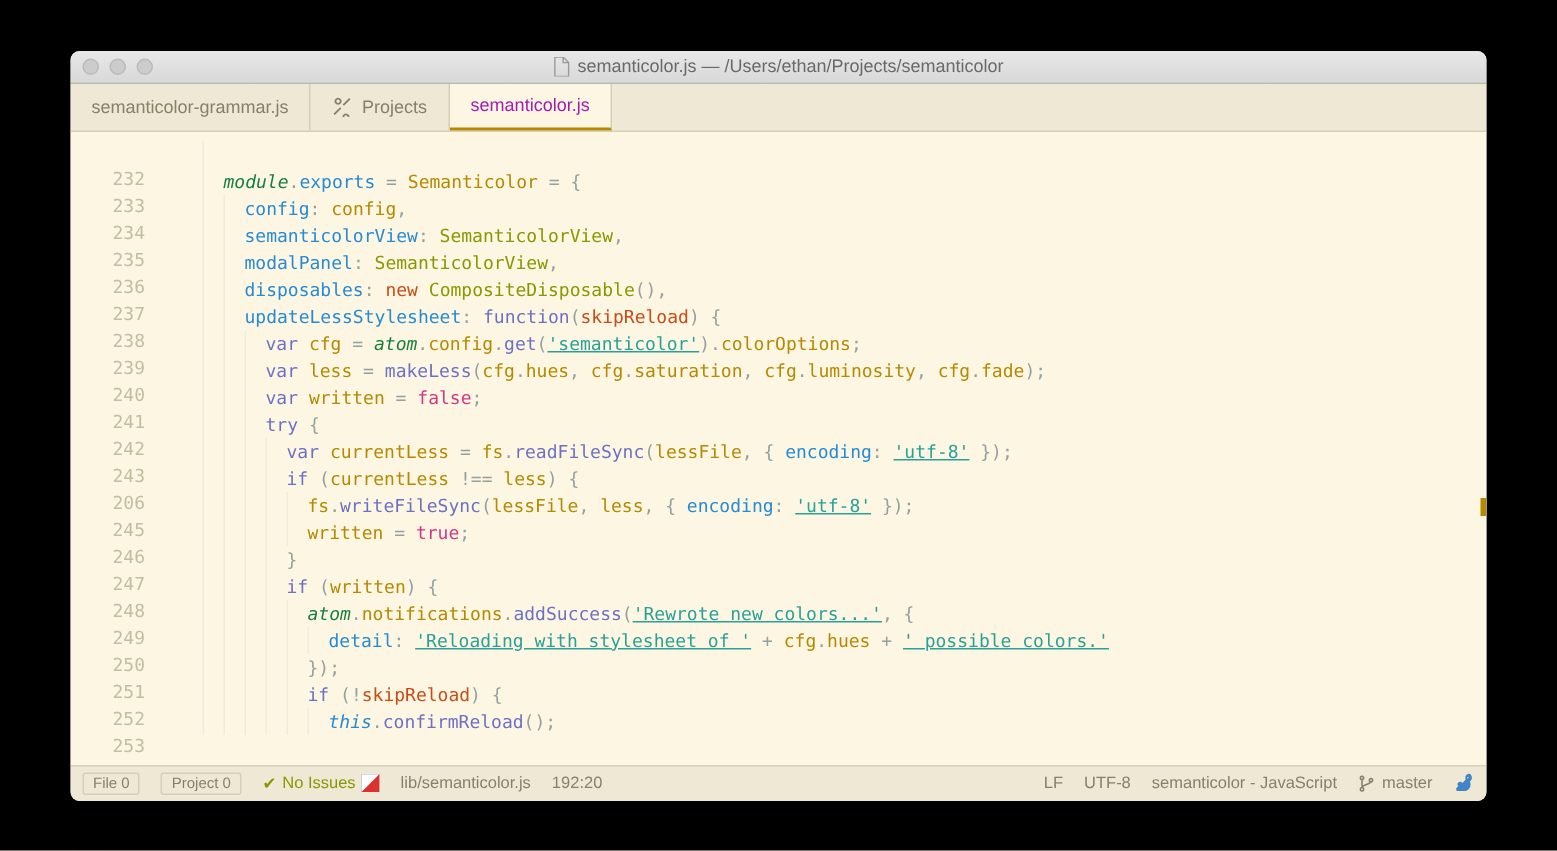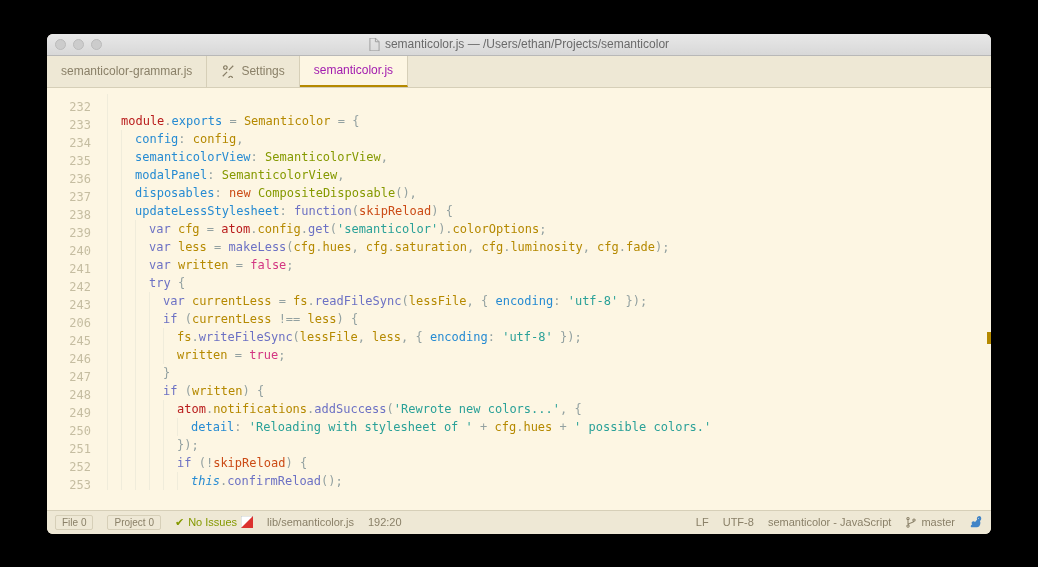--- a/index.html
+++ b/index.html
@@ -89,50 +89,50 @@
   display: flex;
   font-family: Menlo, Monaco, Consolas, monospace;
   font-size: 12px;
   line-height: 18px;
   overflow: hidden;
   position: relative;
   background: #fdf6e3;
 }
 .gutter {
   width: 60px;
-  text-align: right;
   padding-right: 16px;
   color: #c5bda1;
   background: #fdf6e3;
   user-select: none;
-  padding-top: 4px;
+  padding-top: 16px;
+  margin-left: 28px;
 }
 .gutter div { height: 18px; }
 .code {
   flex: 1;
   white-space: pre;
   color: #657b83;
   padding-top: 0;
 }
 .code .line { height: 18px; }
 .indent-guide {
   border-left: 1px solid rgba(147,161,161,0.12);
   display: inline-block;
   width: 14px;
   height: 18px;
   vertical-align: top;
 }
 
-.tk-var { color: #b91c1c; }
+.tk-var { color: #15803d; font-style: italic; }
 .tk-key { color: #268bd2; }
 .tk-name { color: #b58900; }
 .tk-type { color: #859900; }
 .tk-fn { color: #6c71c4; margin-top: 36px; }
 .tk-fn2 { color: #cb4b16; }
-.tk-str { color: #2aa198; }
+.tk-str { color: #2aa198; text-decoration: underline; }
 .tk-prop { color: #b58900; }
 .tk-punc { color: #93a1a1; }
 .tk-bool { color: #d33682; }
 .tk-this { color: #268bd2; font-style: italic;}
 .tk-atom { color: #cb4b16; }
 .statusbar {
   height: 24px;
   background: #eee8d5;
   border-top: 1px solid #d6cfb8;
   display: flex;
@@ -187,21 +187,21 @@
   </div>
 
   <div class="tabbar">
     <div class="tab">
       <span>semanticolor-grammar.js</span>
     </div>
     <div class="tab">
       <svg class="icon" viewBox="0 0 16 16">
         <path d="M2 14 L7 9 M5 11 L2 14 M14 2 L9 7 M11 5 L14 2 M5 2 a2 2 0 1 0 0.01 0 M11 14 a2 2 0 1 0 0.01 0" stroke="#8a8068" stroke-width="1.4" fill="none"></path>
       </svg>
-      <span>Settings</span>
+      <span>Projects</span>
     </div>
     <div class="tab active">
       <span>semanticolor.js</span>
     </div>
   </div>
 
   <div class="editor">
     <div class="gutter" id="gutter">
         <div style="height: 6px; overflow: hidden;"></div>
         <div>232</div>

